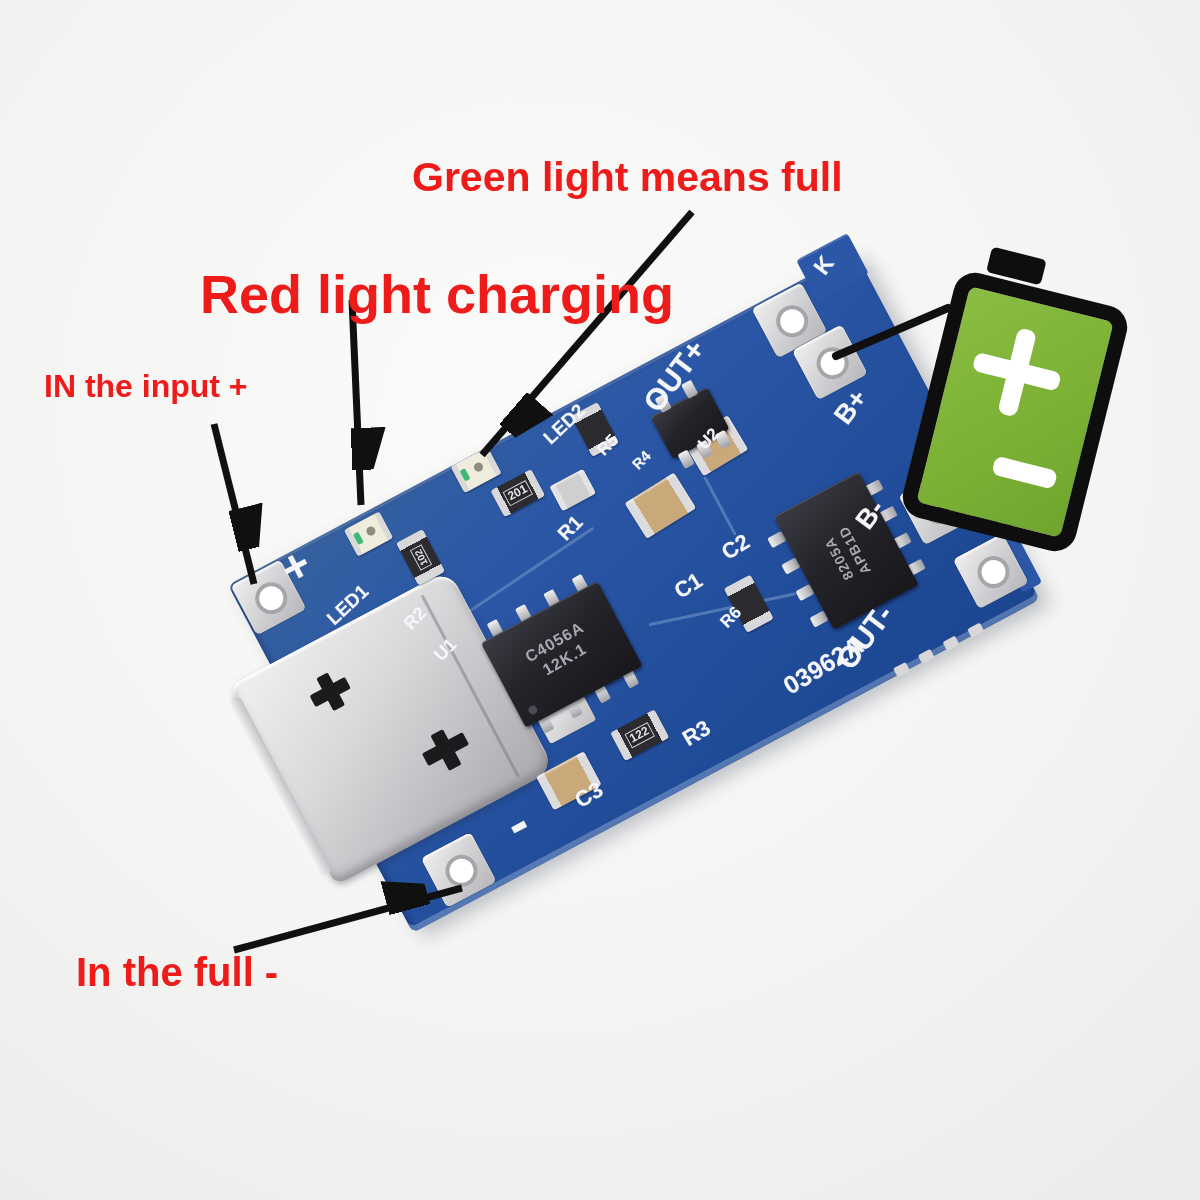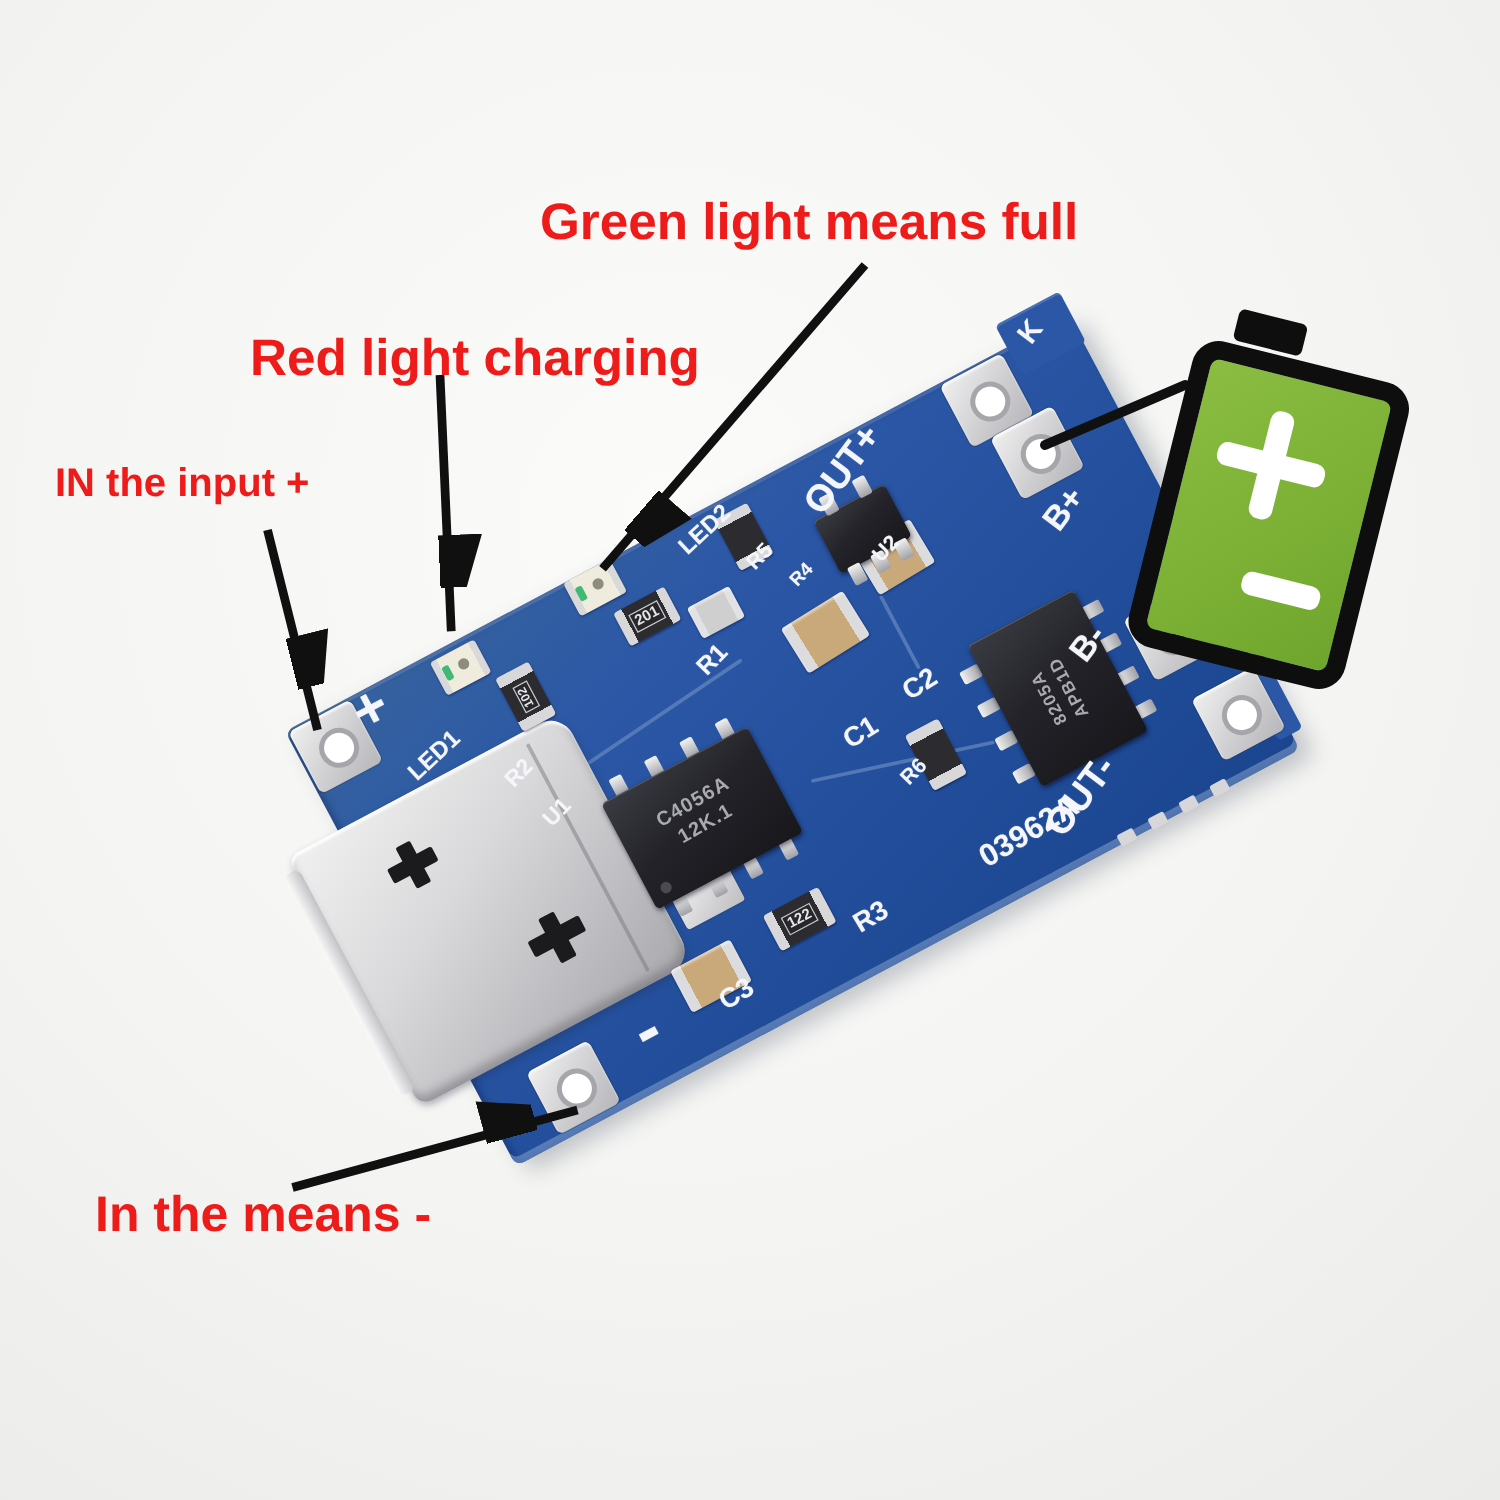--- a/index.html
+++ b/index.html
@@ -2,22 +2,22 @@
 <html><head>
 <meta charset="utf-8">
 <style>
   html,body{margin:0;padding:0;}
   body{width:1200px;height:1200px;font-family:"Liberation Sans",sans-serif;}
   .stage{position:relative;width:1200px;height:1200px;overflow:hidden;
          background:radial-gradient(circle at 45% 35%, #fbfbfa 0%, #f4f4f2 55%, #ebebe9 100%);}
 
   
   .ann{position:absolute;color:#ee1b1b;font-weight:bold;white-space:nowrap;letter-spacing:0px;}
-  .ann.t1{left:412px;top:154px;font-size:41px;margin-left:20px;}
-  .ann.t2{left:200px;top:263px;font-size:41px;}
+  .ann.t1{left:412px;top:154px;font-size:41px;}
+  .ann.t2{left:200px;top:263px;font-size:54px;}
   .ann.t3{left:44px;top:368px;font-size:32px;}
   .ann.t4{left:76px;top:950px;font-size:40px;}
 
   
   .pcb{position:absolute;left:228px;top:585px;width:710px;height:394px;
        transform:rotate(-28deg);transform-origin:0 0;
        background:linear-gradient(160deg,#37639f 0%,#2b57a6 30%,#234f9d 60%,#1b458f 100%);
        border-radius:7px;
        box-shadow:inset 0 3px 0 rgba(255,255,255,.14), inset 0 -6px 0 rgba(150,180,220,.45),
                   inset 3px 0 6px rgba(0,0,40,.25), 8px 10px 18px rgba(70,80,100,.30);}
@@ -226,15 +226,15 @@
   <div class="battery">
     <div class="term"></div>
     <div class="bar p-h"></div>
     <div class="bar p-v"></div>
     <div class="bar m-h"></div>
   </div>
 
   <div class="ann t1">Green light means full</div>
   <div class="ann t2">Red light charging</div>
   <div class="ann t3">IN the input +</div>
-  <div class="ann t4">In the means -</div>
+  <div class="ann t4">In the full -</div>
 
 </div>
 
 </body></html>

